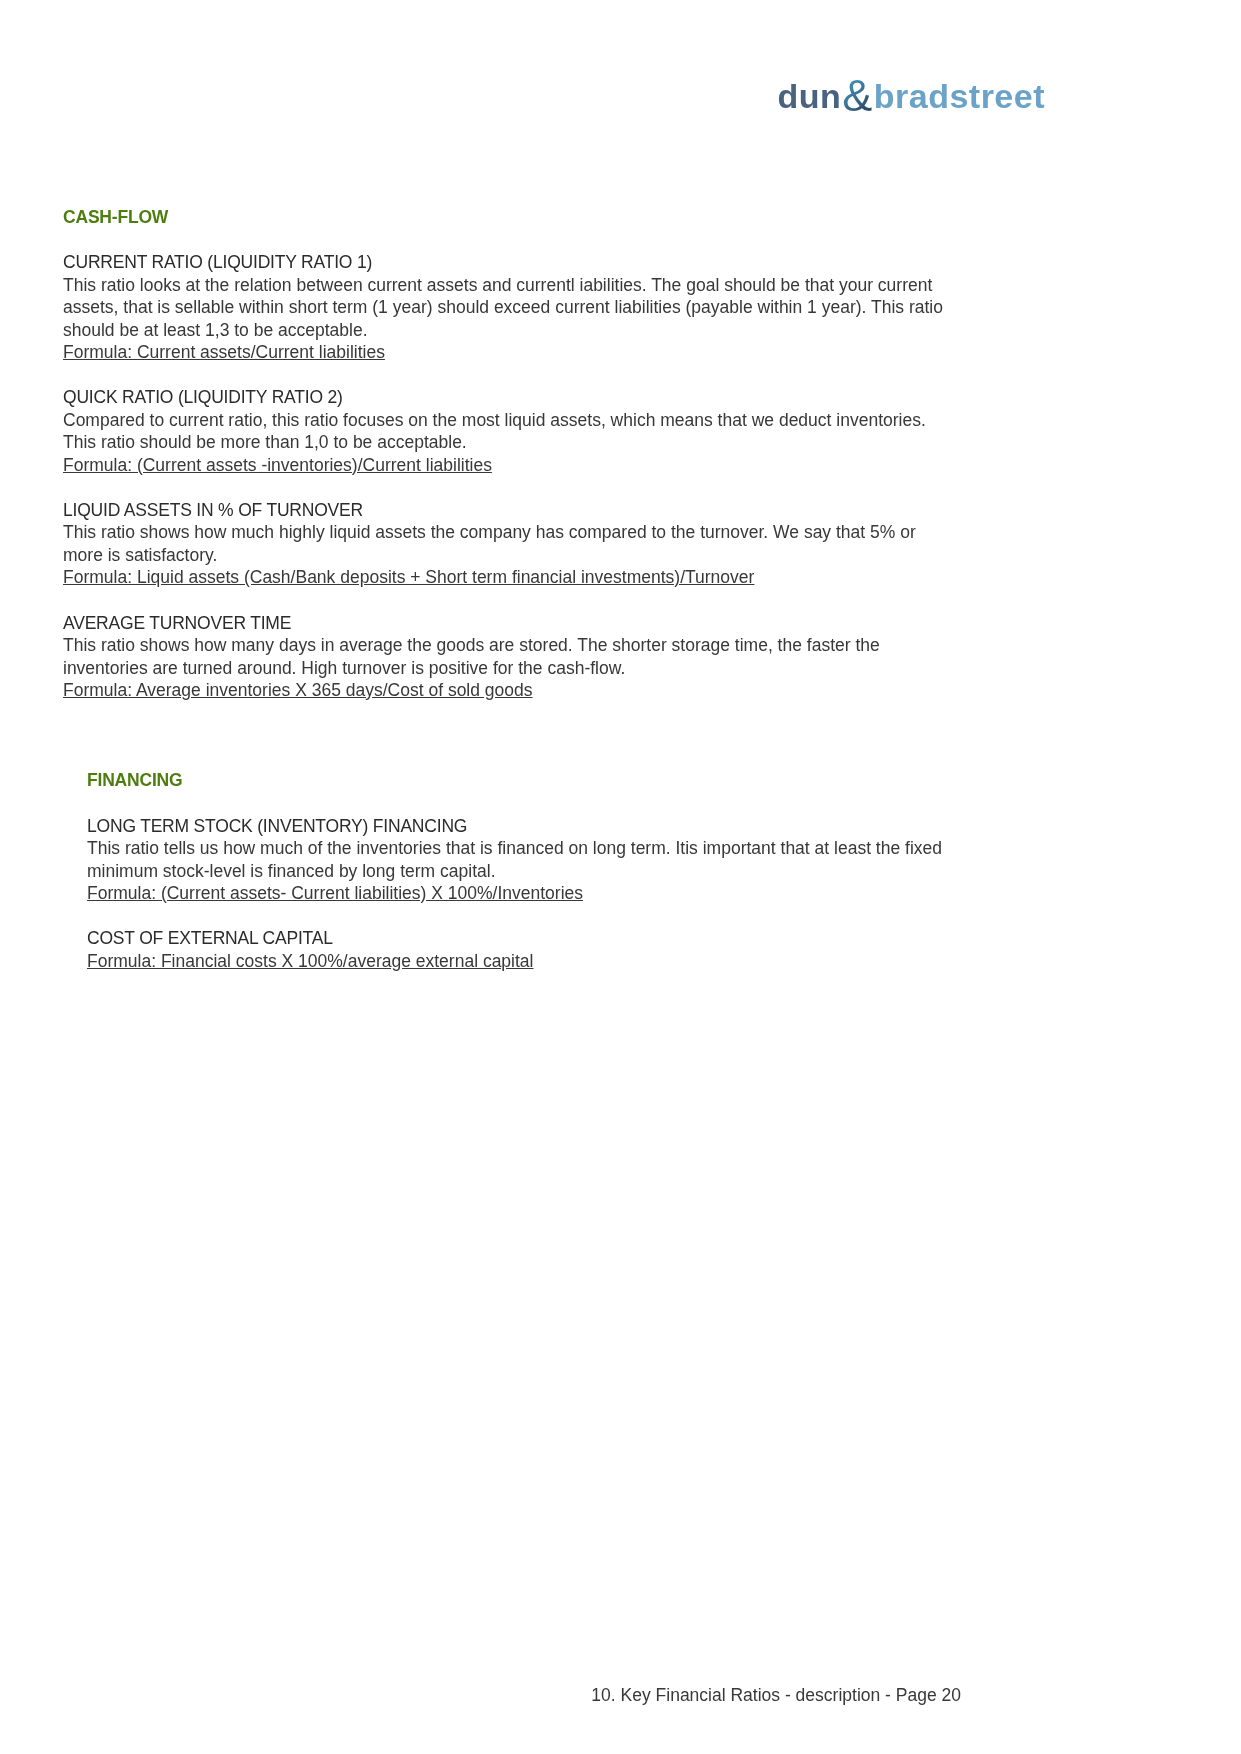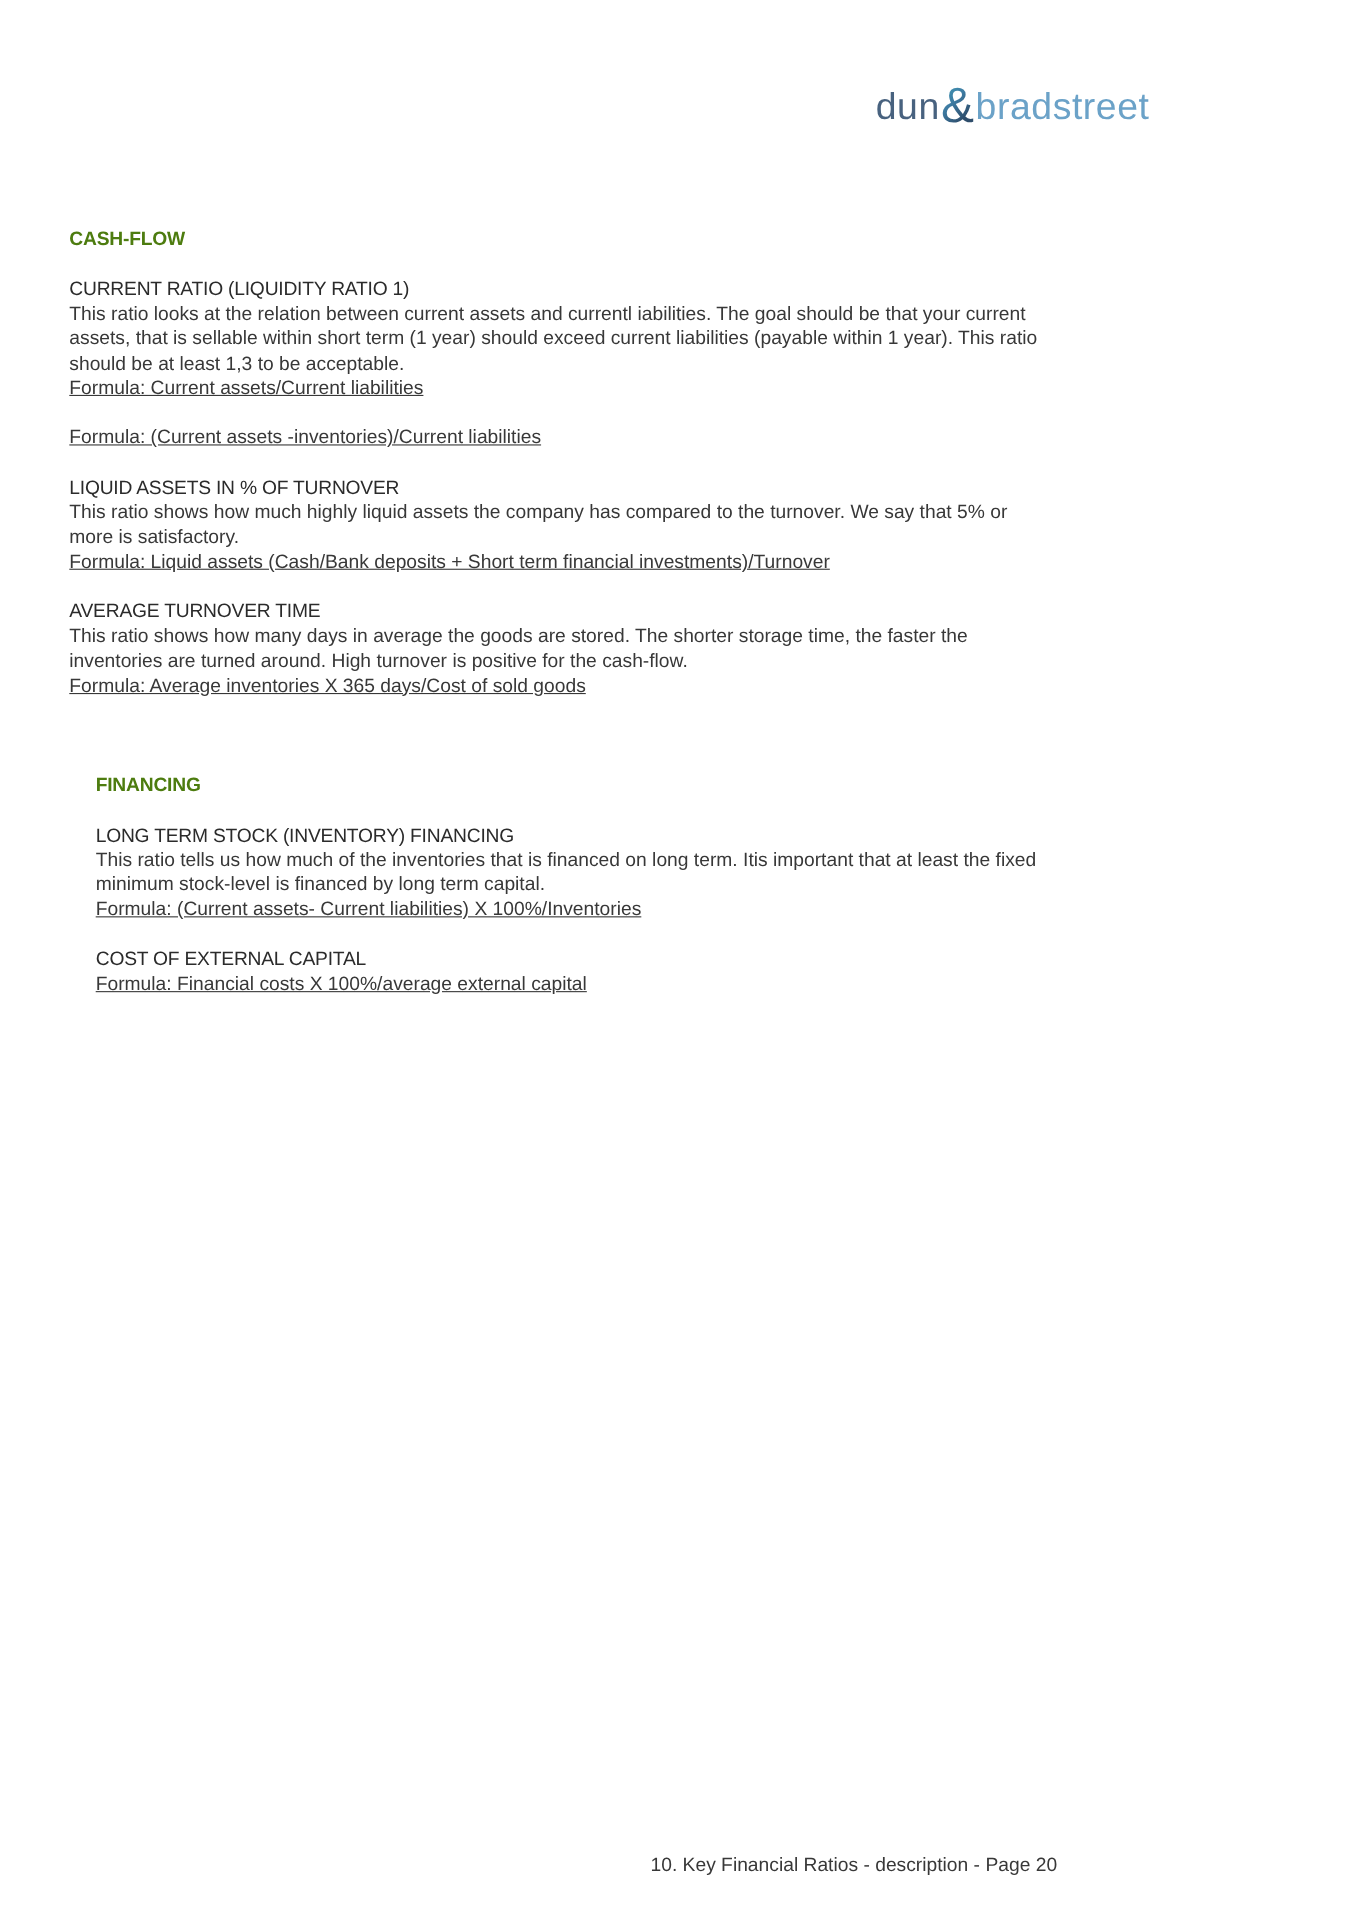--- a/index.html
+++ b/index.html
@@ -22,21 +22,21 @@
     top: 70px;
     right: 196px;
     display: flex;
     align-items: baseline;
     white-space: nowrap;
     line-height: 1;
     letter-spacing: 0.5px;
   }
   .logo .word {
     font-size: 34px;
-    font-weight: 400;
+    font-weight: 700;
   }
   .logo .dun { color: #48627f; }
   .logo .brad { color: #6ba2c8; }
   .logo .amp {
     font-size: 45px;
     font-weight: 400;
     margin: 0 1px;
     position: relative;
     top: 3px;
     color: #2e4d6b;
@@ -101,20 +101,22 @@
   <div class="section">
     <p class="section-title">CASH-FLOW</p>
 
     <div class="entry">
       <p class="entry-heading">CURRENT RATIO (LIQUIDITY RATIO 1)</p>
       <p class="entry-body">This ratio looks at the relation between current assets and currentl iabilities. The goal should be that your current assets, that is sellable within short term (1 year) should exceed current liabilities (payable within 1 year). This ratio should be at least 1,3 to be acceptable.</p>
       <p class="entry-formula">Formula: Current assets/Current liabilities</p>
     </div>
 
     <div class="entry">
+      <p class="entry-heading">QUICK RATIO (LIQUIDITY RATIO 2)</p>
+      <p class="entry-body">Compared to current ratio, this ratio focuses on the most liquid assets, which means that we deduct inventories. This ratio should be more than 1,0 to be acceptable.</p>
       <p class="entry-formula">Formula: (Current assets -inventories)/Current liabilities</p>
     </div>
 
     <div class="entry">
       <p class="entry-heading">LIQUID ASSETS IN % OF TURNOVER</p>
       <p class="entry-body">This ratio shows how much highly liquid assets the company has compared to the turnover. We say that 5% or more is satisfactory.</p>
       <p class="entry-formula">Formula: Liquid assets (Cash/Bank deposits + Short term financial investments)/Turnover</p>
     </div>
 
     <div class="entry">

